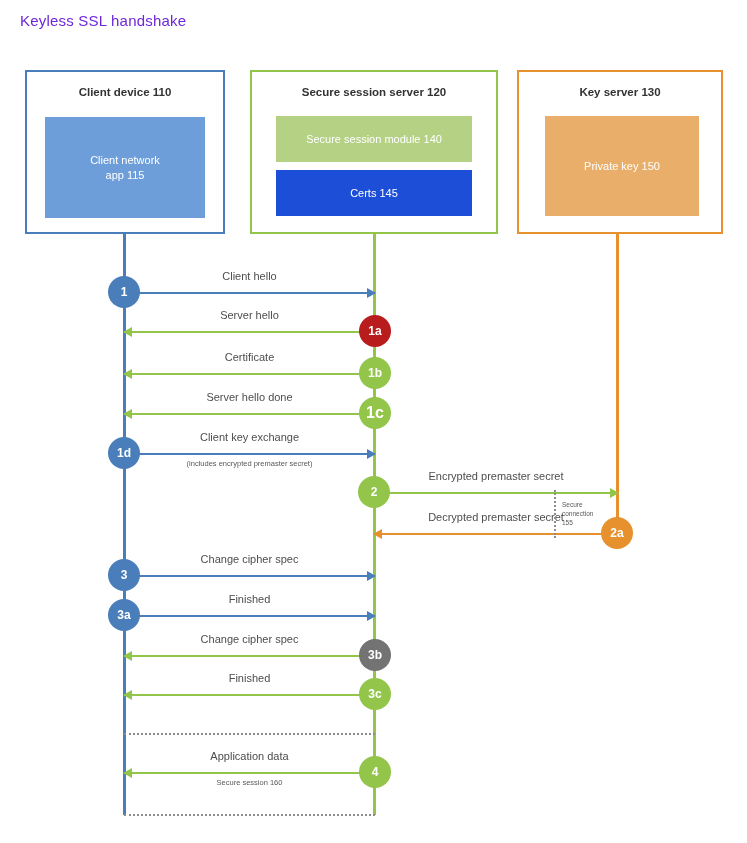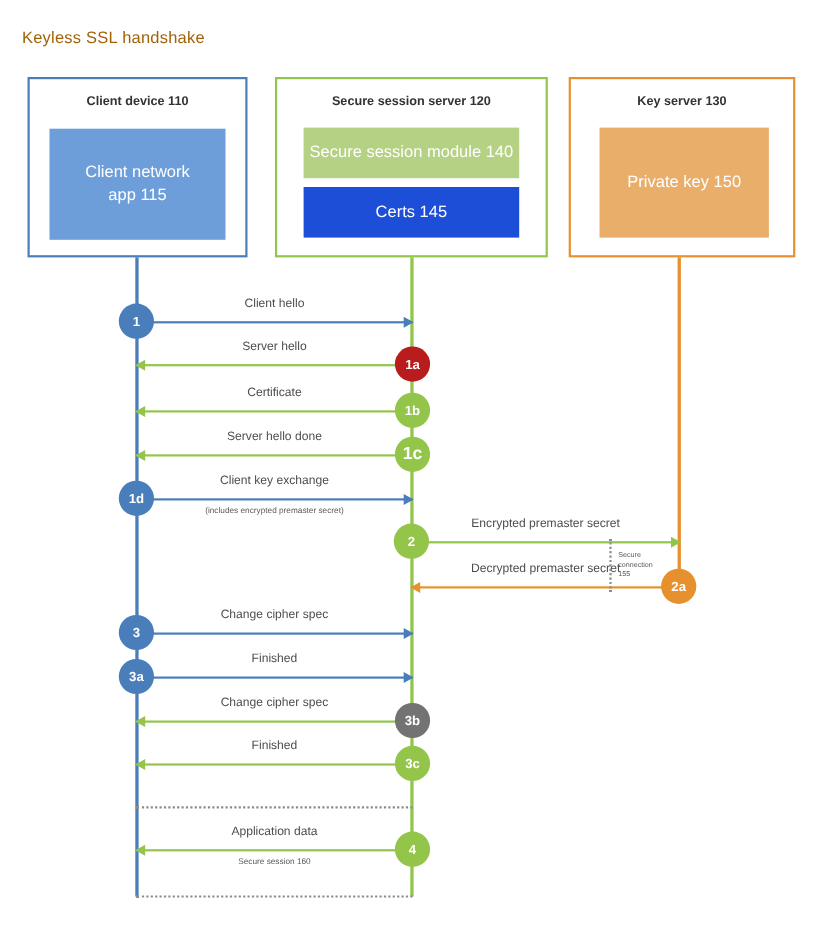--- a/index.html
+++ b/index.html
@@ -1,26 +1,26 @@
 <!DOCTYPE html>
 <html><head>
 <meta charset="utf-8">
 <style>
   html,body{margin:0;padding:0;background:#ffffff;}
   body{width:747px;height:843px;position:relative;
        font-family:"Liberation Sans",sans-serif;overflow:hidden;}
   #stage{position:absolute;left:0;top:0;width:747px;height:843px;}
-  .title{position:absolute;left:20px;top:26px;font-size:15px;color:#a16207;
+  .title{position:absolute;left:20px;top:12px;font-size:15px;color:#6d28d9;
          letter-spacing:.2px;white-space:nowrap;}
 
   
   .actor{position:absolute;background:#ffffff;box-sizing:border-box;}
   .actor .hdr{position:absolute;left:0;right:0;top:14px;text-align:center;
               font-size:11.5px;font-weight:bold;color:#333333;}
-  .inner{position:absolute;box-sizing:border-box;color:#ffffff;font-size:15px;
+  .inner{position:absolute;box-sizing:border-box;color:#ffffff;font-size:11px;
          display:flex;align-items:center;justify-content:center;text-align:center;
          line-height:1.35;}
 
   
   .life{position:absolute;width:3px;}
 
   
   .msg{position:absolute;height:0;}
   .msg .shaft{position:absolute;left:0;right:0;top:0;height:2px;}
   .msg .head{position:absolute;top:-4px;width:0;height:0;

